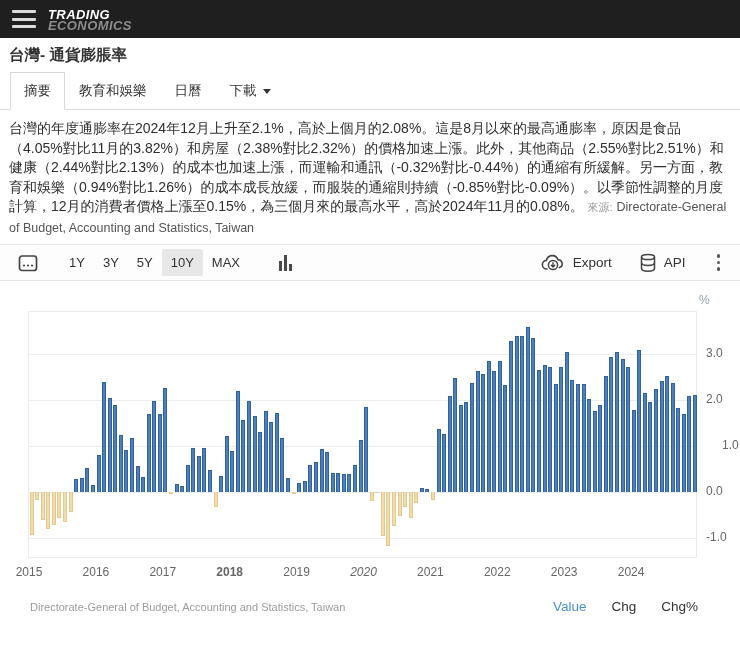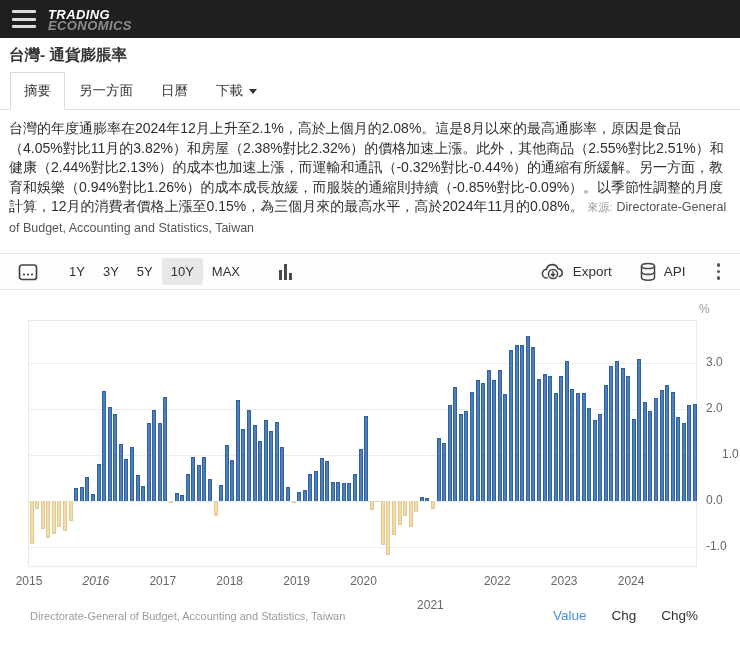--- a/index.html
+++ b/index.html
@@ -24,21 +24,21 @@
          border:1px solid transparent; margin-bottom:-1px; display:flex; align-items:center; gap:6px; }
   .tab.active { background:#fff; border:1px solid #d9d9d9; border-bottom:1px solid #fff; }
   .caret-down { width:0; height:0; border-left:4px solid transparent; border-right:4px solid transparent; border-top:5px solid #333; display:inline-block; }
 
   
   .summary { padding:9px 9px 0 9px; font-size:14px; line-height:19.5px; color:#2f2f2f; }
   .summary .src-label { font-size:11px; color:#999; }
   .summary .src-name  { font-size:12.5px; color:#555; }
 
   
-  .toolbar { margin-top:15px; height:37px; border-top:1px solid #e6e6e6; border-bottom:1px solid #e6e6e6;
+  .toolbar { margin-top:6px; height:37px; border-top:1px solid #e6e6e6; border-bottom:1px solid #e6e6e6;
              background:#fdfdfd; display:flex; align-items:center; padding:0 16px 0 18px; }
   .icon-btn { display:flex; align-items:center; cursor:pointer; }
   .ranges { display:flex; margin-left:22px; }
   .range-btn { font-size:13px; color:#333; padding:6px 9px; cursor:pointer; border-radius:2px; }
   .range-btn.active { background:#e7e7e7; }
   .charttype-icon { margin-left:30px; display:flex; align-items:flex-end; gap:2px; cursor:pointer; height:16px; }
   .charttype-icon i { display:block; width:3px; background:#4a4a4a; }
   .compare-input { margin-left:28px; width:228px; height:30px; border:1px solid #ccc; background:#fff;
                    font-size:13.5px; color:#777; padding-left:12px; font-family:inherit; }
   .tool-right { margin-left:auto; display:flex; align-items:center; gap:27px; }
@@ -81,21 +81,21 @@
     <div class="l2">ECONOMICS</div>
   </div>
 </header>
 
 <div class="title-row">
   <h1 class="page-title">台灣- 通貨膨脹率</h1>
 </div>
 
 <nav class="tabs" id="tabs">
     <div class="tab active">摘要</div>
-    <div class="tab">另一方面</div>
+    <div class="tab">教育和娛樂</div>
     <div class="tab">日曆</div>
     <div class="tab">下載<span class="caret-down"></span></div>
   </nav>
 
 <p class="summary">
   <span>台灣的年度通膨率在2024年12月上升至2.1%，高於上個月的2.08%。這是8月以來的最高通膨率，原因是食品（4.05%對比11月的3.82%）和房屋（2.38%對比2.32%）的價格加速上漲。此外，其他商品（2.55%對比2.51%）和健康（2.44%對比2.13%）的成本也加速上漲，而運輸和通訊（-0.32%對比-0.44%）的通縮有所緩解。另一方面，教育和娛樂（0.94%對比1.26%）的成本成長放緩，而服裝的通縮則持續（-0.85%對比-0.09%）。以季節性調整的月度計算，12月的消費者價格上漲至0.15%，為三個月來的最高水平，高於2024年11月的0.08%。</span>
   <span class="src-label">來源:</span>
   <span class="src-name">Directorate-General of Budget, Accounting and Statistics, Taiwan</span>
 </p>
 
@@ -272,26 +272,26 @@
       <div class="bar pos" title="1.95%" style="left: 619.43px; top: 90.2px; height: 89.7px;"></div>
       <div class="bar pos" title="2.24%" style="left: 625px; top: 76.8px; height: 103px;"></div>
       <div class="bar pos" title="2.42%" style="left: 630.58px; top: 68.5px; height: 111.3px;"></div>
       <div class="bar pos" title="2.52%" style="left: 636.15px; top: 63.9px; height: 115.9px;"></div>
       <div class="bar pos" title="2.36%" style="left: 641.73px; top: 71.3px; height: 108.6px;"></div>
       <div class="bar pos" title="1.82%" style="left: 647.3px; top: 96.1px; height: 83.7px;"></div>
       <div class="bar pos" title="1.69%" style="left: 652.88px; top: 102.1px; height: 77.7px;"></div>
       <div class="bar pos" title="2.08%" style="left: 658.45px; top: 84.2px; height: 95.7px;"></div>
       <div class="bar pos" title="2.10%" style="left: 664.03px; top: 83.3px; height: 96.6px;"></div>
       <div class="xtick" style="left: 0px;">2015</div>
-      <div class="xtick" style="left: 66.9px; font-style: italic;">2016</div>
+      <div class="xtick" style="left: 66.9px;">2016</div>
       <div class="xtick" style="left: 133.8px;">2017</div>
-      <div class="xtick" style="left: 200.7px;">2018</div>
+      <div class="xtick" style="left: 200.7px; font-weight: bold;">2018</div>
       <div class="xtick" style="left: 267.6px;">2019</div>
-      <div class="xtick" style="left: 334.5px;">2020</div>
-      <div class="xtick" style="left: 401.4px; margin-top: 24px;">2021</div>
+      <div class="xtick" style="left: 334.5px; font-style: italic;">2020</div>
+      <div class="xtick" style="left: 401.4px;">2021</div>
       <div class="xtick" style="left: 468.3px;">2022</div>
       <div class="xtick" style="left: 535.2px;">2023</div>
       <div class="xtick" style="left: 602.1px;">2024</div>
     </div>
 </div>
 
 <div class="chart-footer">
   <span class="source-text">Directorate-General of Budget, Accounting and Statistics, Taiwan</span>
   <div class="modes" id="modes">
       <div class="mode active">Value</div>

